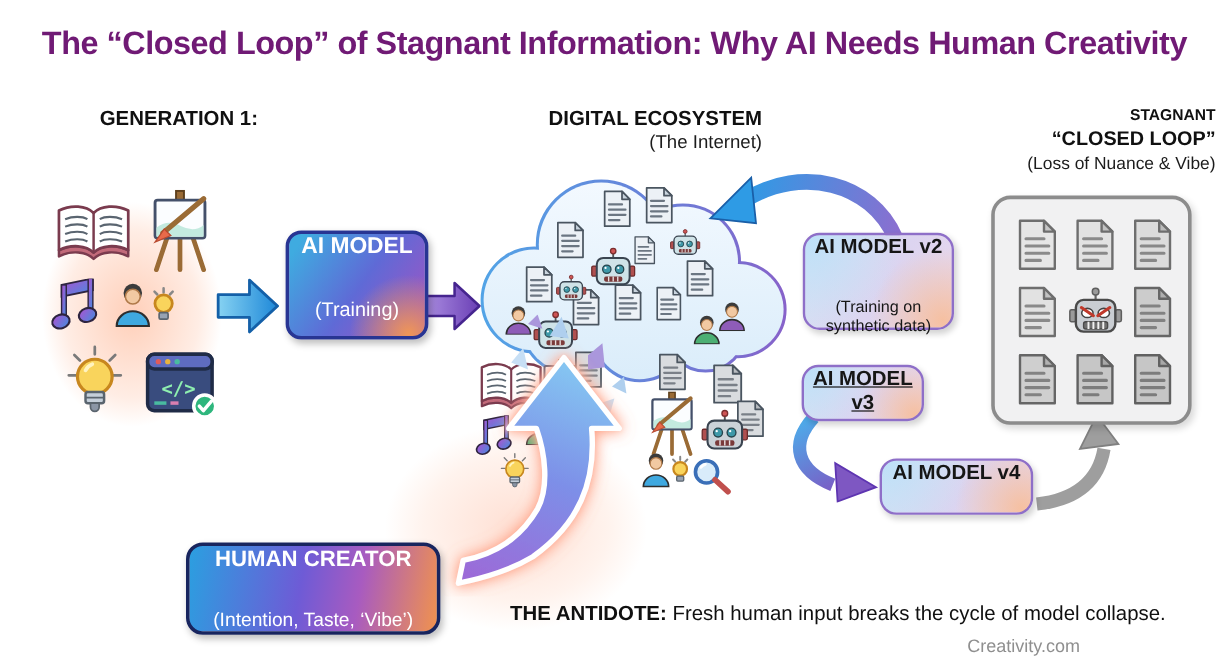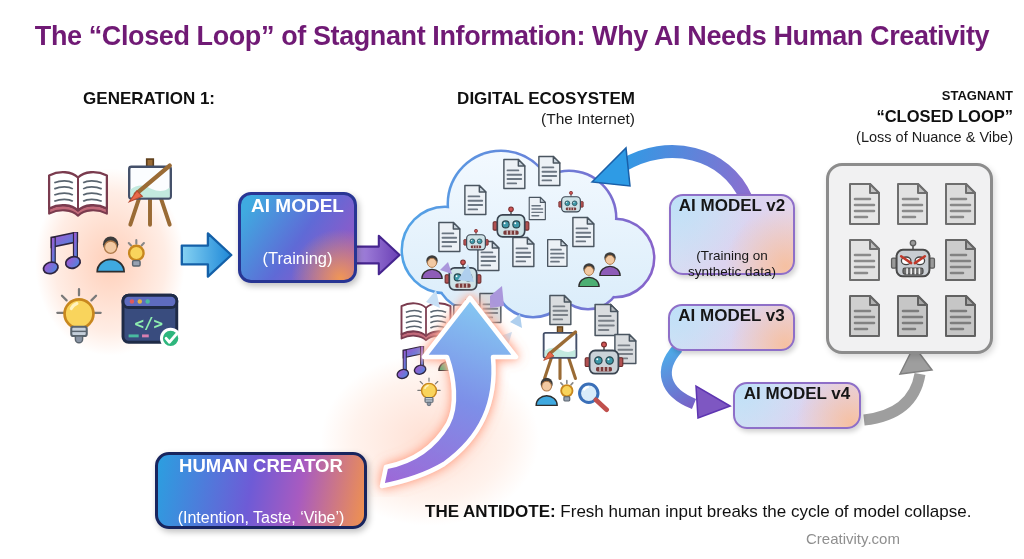--- a/index.html
+++ b/index.html
@@ -57,21 +57,21 @@
   .box-human .l2{font-size:16px;}
   .box-pastel{
     border-radius:14px;border:2.5px solid #8E6FC8;color:#161616;
     background:
       radial-gradient(circle at 94% 92%, rgba(248,188,148,.85), rgba(248,188,148,0) 45%),
       radial-gradient(circle at 4% 6%, rgba(188,224,248,.9), rgba(188,224,248,0) 55%),
       linear-gradient(120deg,#D7E5F4 0%,#DCD4F0 55%,#EAD8EC 100%);
     box-shadow:2px 3px 5px rgba(0,0,0,.18);
   }
   .box-v2{left:669px;top:194px;width:126px;height:81px;}
-  .box-v3{left:668px;top:304px;width:127px;height:47px;}
+  .box-v3{left:668px;top:304px;width:102px;height:47px;text-decoration:underline;}
   .box-v4{left:733px;top:382px;width:128px;height:47px;}
   .box-pastel .l1{font-size:17px;font-weight:800;line-height:20px;}
   .box-pastel .l2{font-size:13.5px;line-height:16px;padding:0 6px;}
   .box-stagnant{
     left:826px;top:163px;width:167px;height:191px;border-radius:16px;
     border:3px solid #8C8C8C;background:#F1F1F2;
     box-shadow:2px 3px 6px rgba(0,0,0,.15);
   }
 </style>
 </head>

